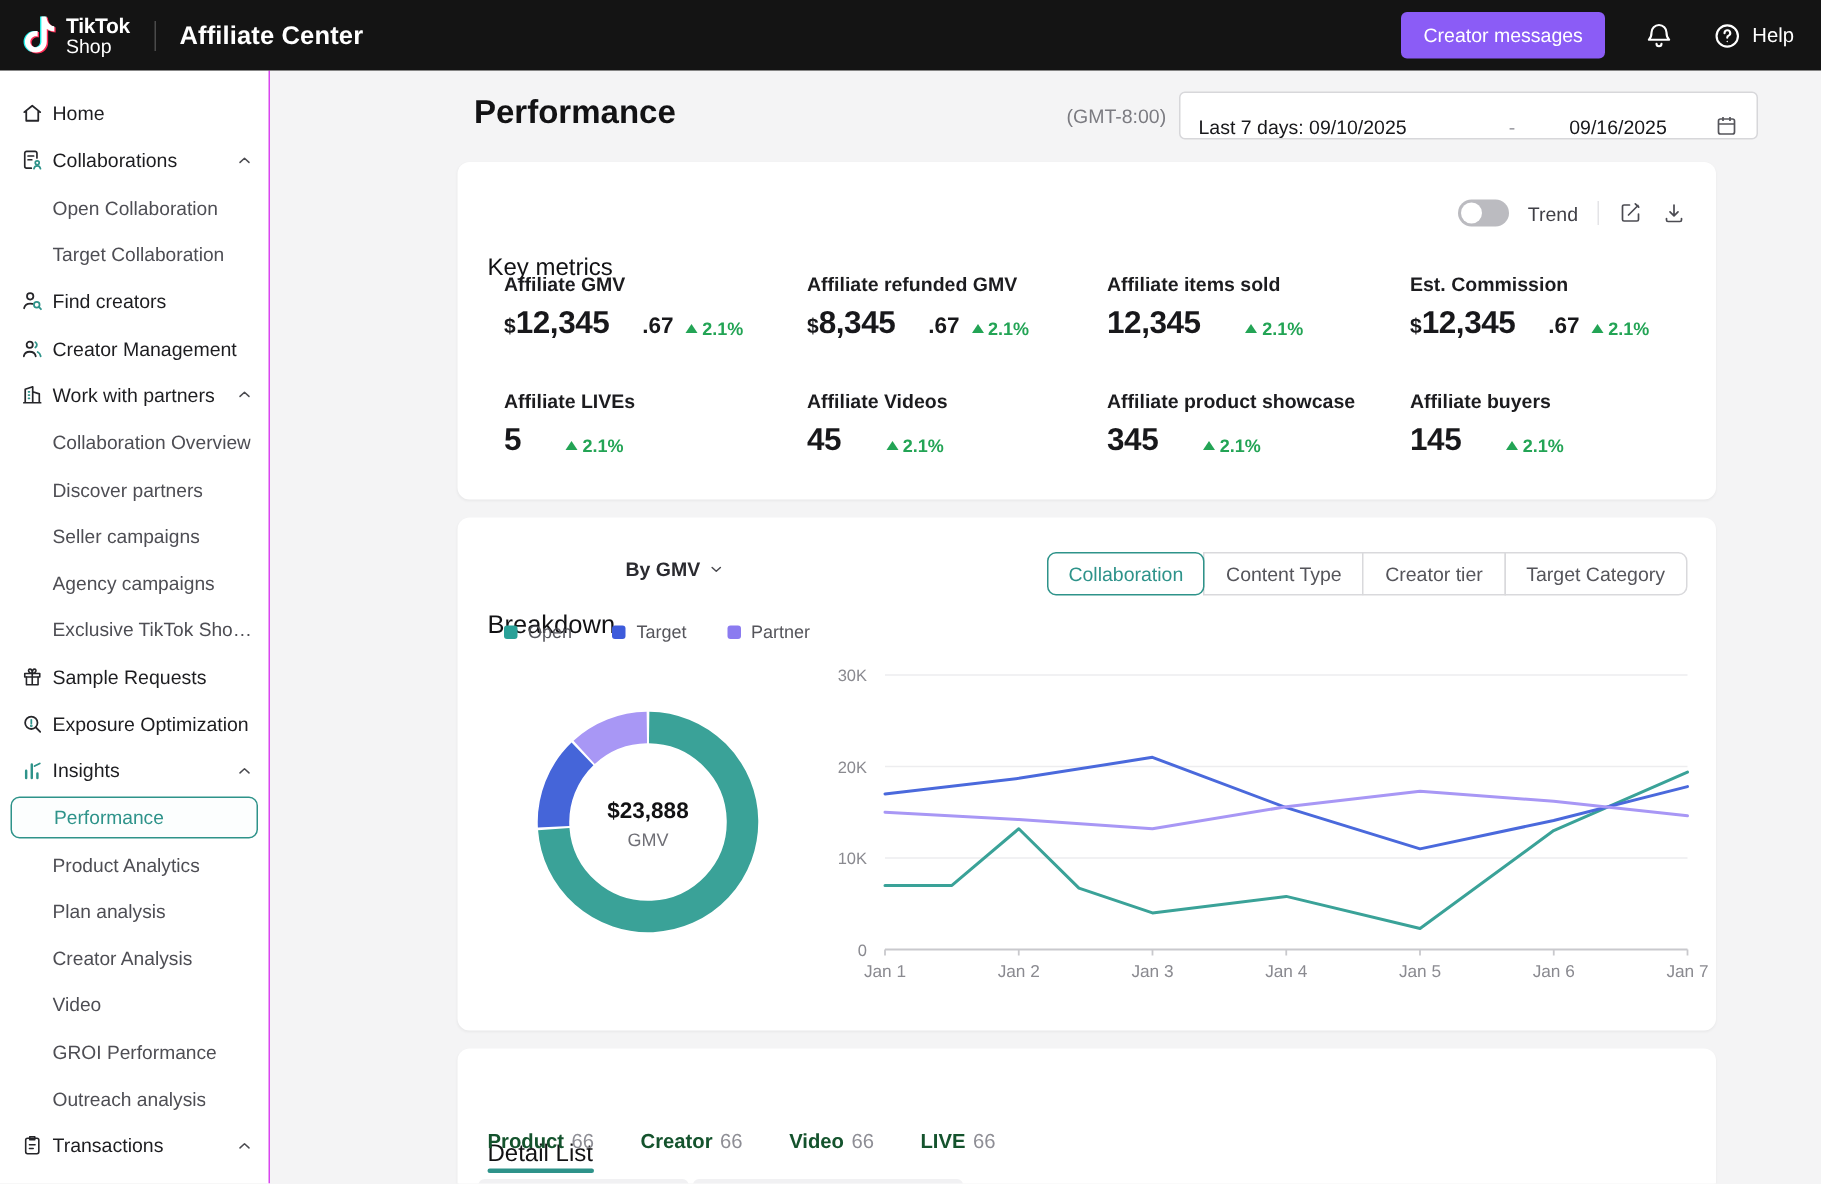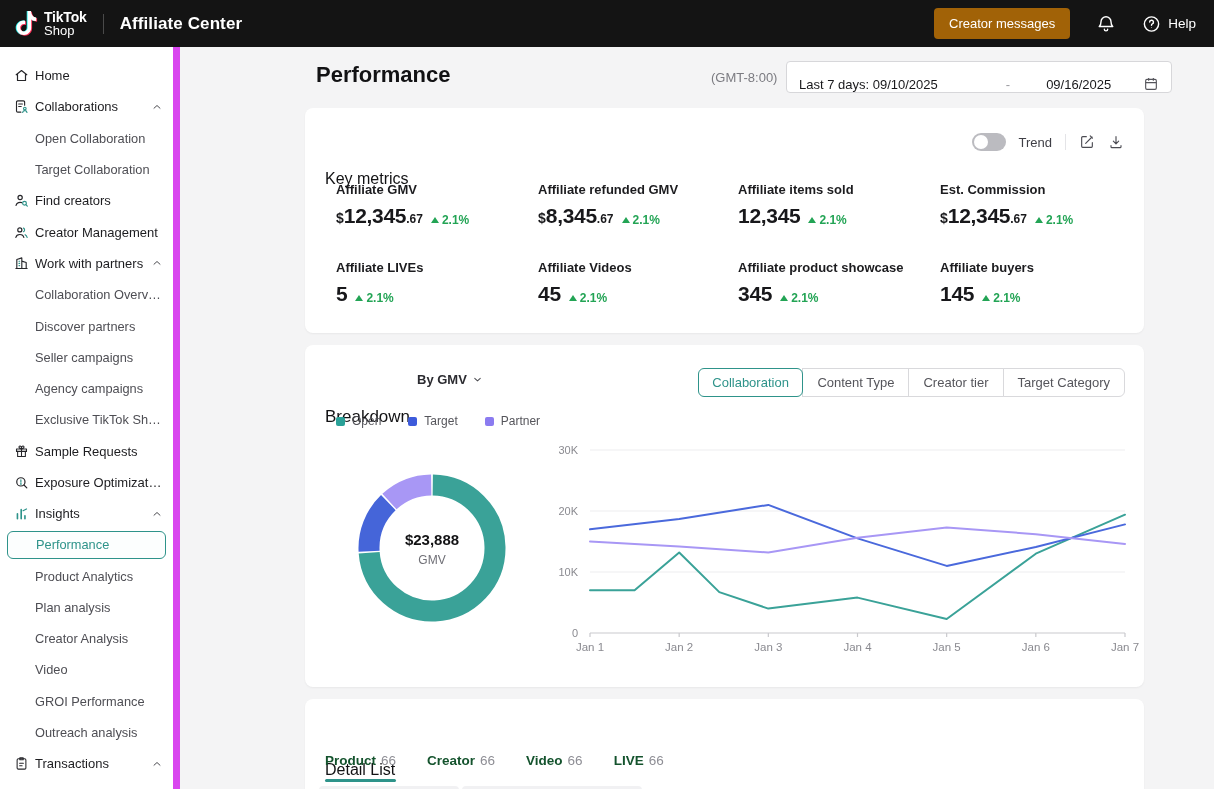--- a/index.html
+++ b/index.html
@@ -17,30 +17,30 @@
     display:flex; align-items:center; padding:0 18px 0 14px; color:#fff; z-index:10; }
   .logo { display:flex; align-items:center; gap:6px; }
   .logo-note { width:24px; height:28px; display:flex; }
   .logo-note svg { width:24px; height:28px; }
   .brand { line-height:1.0; }
   .brand .b1 { font-size:14px; font-weight:700; letter-spacing:-.2px; }
   .brand .b2 { font-size:13px; font-weight:400; }
   .tb-divider { width:1px; height:20px; background:#4a4a4a; margin:0 16px; }
   .app-title { font-size:17px; font-weight:600; letter-spacing:.1px; }
   .tb-right { margin-left:auto; display:flex; align-items:center; gap:26px; }
-  .cm-btn { background:#a16207; border:none; color:#fff; font-size:13px; padding:8px 15px;
+  .cm-btn { background:#8b5cf6; border:none; color:#fff; font-size:13px; padding:8px 15px;
     border-radius:4px; font-family:inherit; cursor:pointer; }
   .tb-icon { width:20px; height:20px; display:flex; cursor:pointer; }
   .tb-icon svg { width:20px; height:20px; }
   .help { display:flex; align-items:center; gap:7px; font-size:13.5px; cursor:pointer; }
   .help .tb-icon { width:19px; height:19px; }
 
   
   .sidebar { position:absolute; top:47px; left:0; width:180px; bottom:0; background:#fff;
-    border-right:7px solid #d946ef; padding-top:13px; overflow:hidden; }
+    border-right:1px solid #d946ef; padding-top:13px; overflow:hidden; }
   .nav-item { display:flex; align-items:center; height:31.3px; padding:0 10px 0 14px;
     font-size:13px; color:#1d1d20; cursor:pointer; }
   .nav-item .nicon { width:15px; height:15px; margin-right:6px; display:flex; flex:none; color:#26262a; }
   .nav-item .nicon svg { width:15px; height:15px; }
   .nav-item .nlabel { white-space:nowrap; overflow:hidden; text-overflow:ellipsis; }
   .nav-item .nchev { margin-left:auto; width:12px; height:12px; display:flex; color:#4b4b50; }
   .nav-item .nchev svg { width:12px; height:12px; }
   .nav-item.lvl1 { padding-left:35px; color:#4e4e54; font-size:12.8px; }
   .nav-item.selected { height:28px; margin:1.5px 7px; padding-left:28px; border:1.5px solid #2E938A;
     border-radius:6px; color:#2E938A; background:#fcfefe; }
@@ -71,21 +71,21 @@
   .trend-label { font-size:13px; color:#3f3f46; }
   .vdiv { width:1px; height:16px; background:#e4e4e7; }
   .km-icon { width:16px; height:16px; display:flex; color:#4b4b52; cursor:pointer; }
   .km-icon svg { width:16px; height:16px; }
   .metrics-grid { position:absolute; left:31px; top:74px; right:18px; display:grid;
     grid-template-columns:202px 200px 202px auto; row-gap:32px; }
   .metric .m-label { font-size:13px; font-weight:700; color:#1c1c1f; margin-bottom:7px; }
   .metric .m-value { display:flex; align-items:baseline; }
   .metric .v-prefix { font-size:14px; font-weight:700; }
   .metric .v-main { font-size:21px; font-weight:700; letter-spacing:-.3px; }
-  .metric .v-dec { font-size:12px; font-weight:700; }
+  .metric .v-dec { font-size:15px; font-weight:700;margin-left:22px; }
   .metric .delta { display:flex; align-items:center; margin-left:8px; color:#23A455;
     font-size:12px; font-weight:700; }
   .metric .tri { width:0; height:0; border-left:4px solid transparent; border-right:4px solid transparent;
     border-bottom:6px solid #23A455; margin-right:3px; }
 
   
   .bd-by { position:absolute; left:112px; top:27px; display:flex; align-items:center; gap:5px;
     font-size:13px; font-weight:700; color:#2b2b30; cursor:pointer; }
   .bd-by .chev { width:11px; height:11px; display:flex; color:#4b4b50; }
   .bd-by .chev svg { width:11px; height:11px; }

